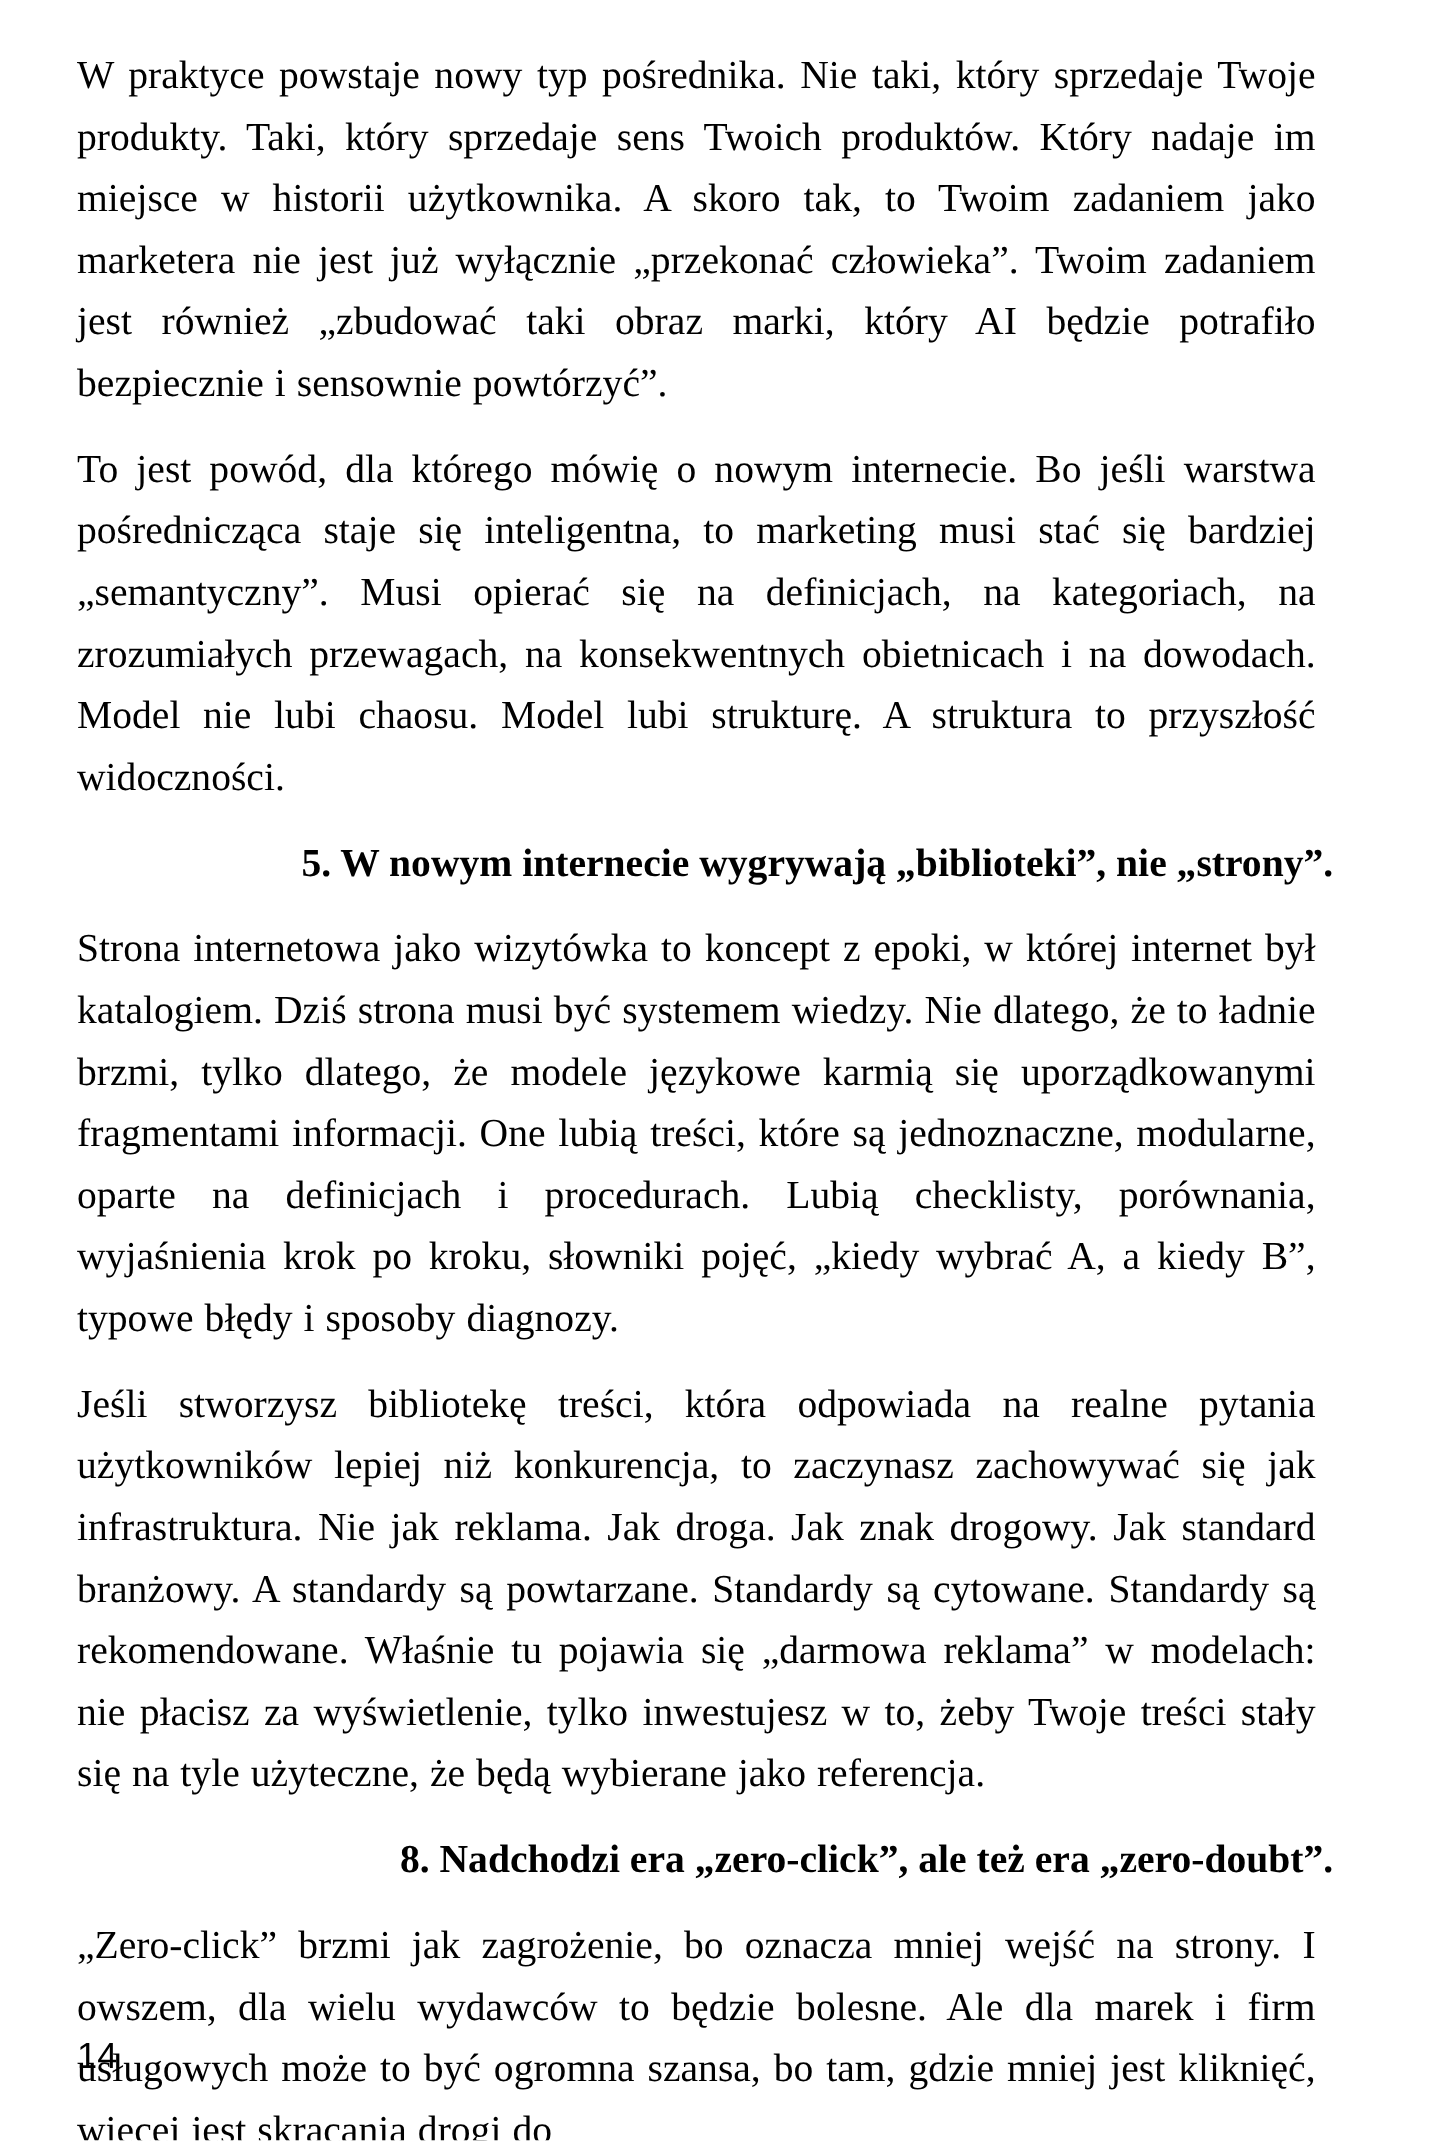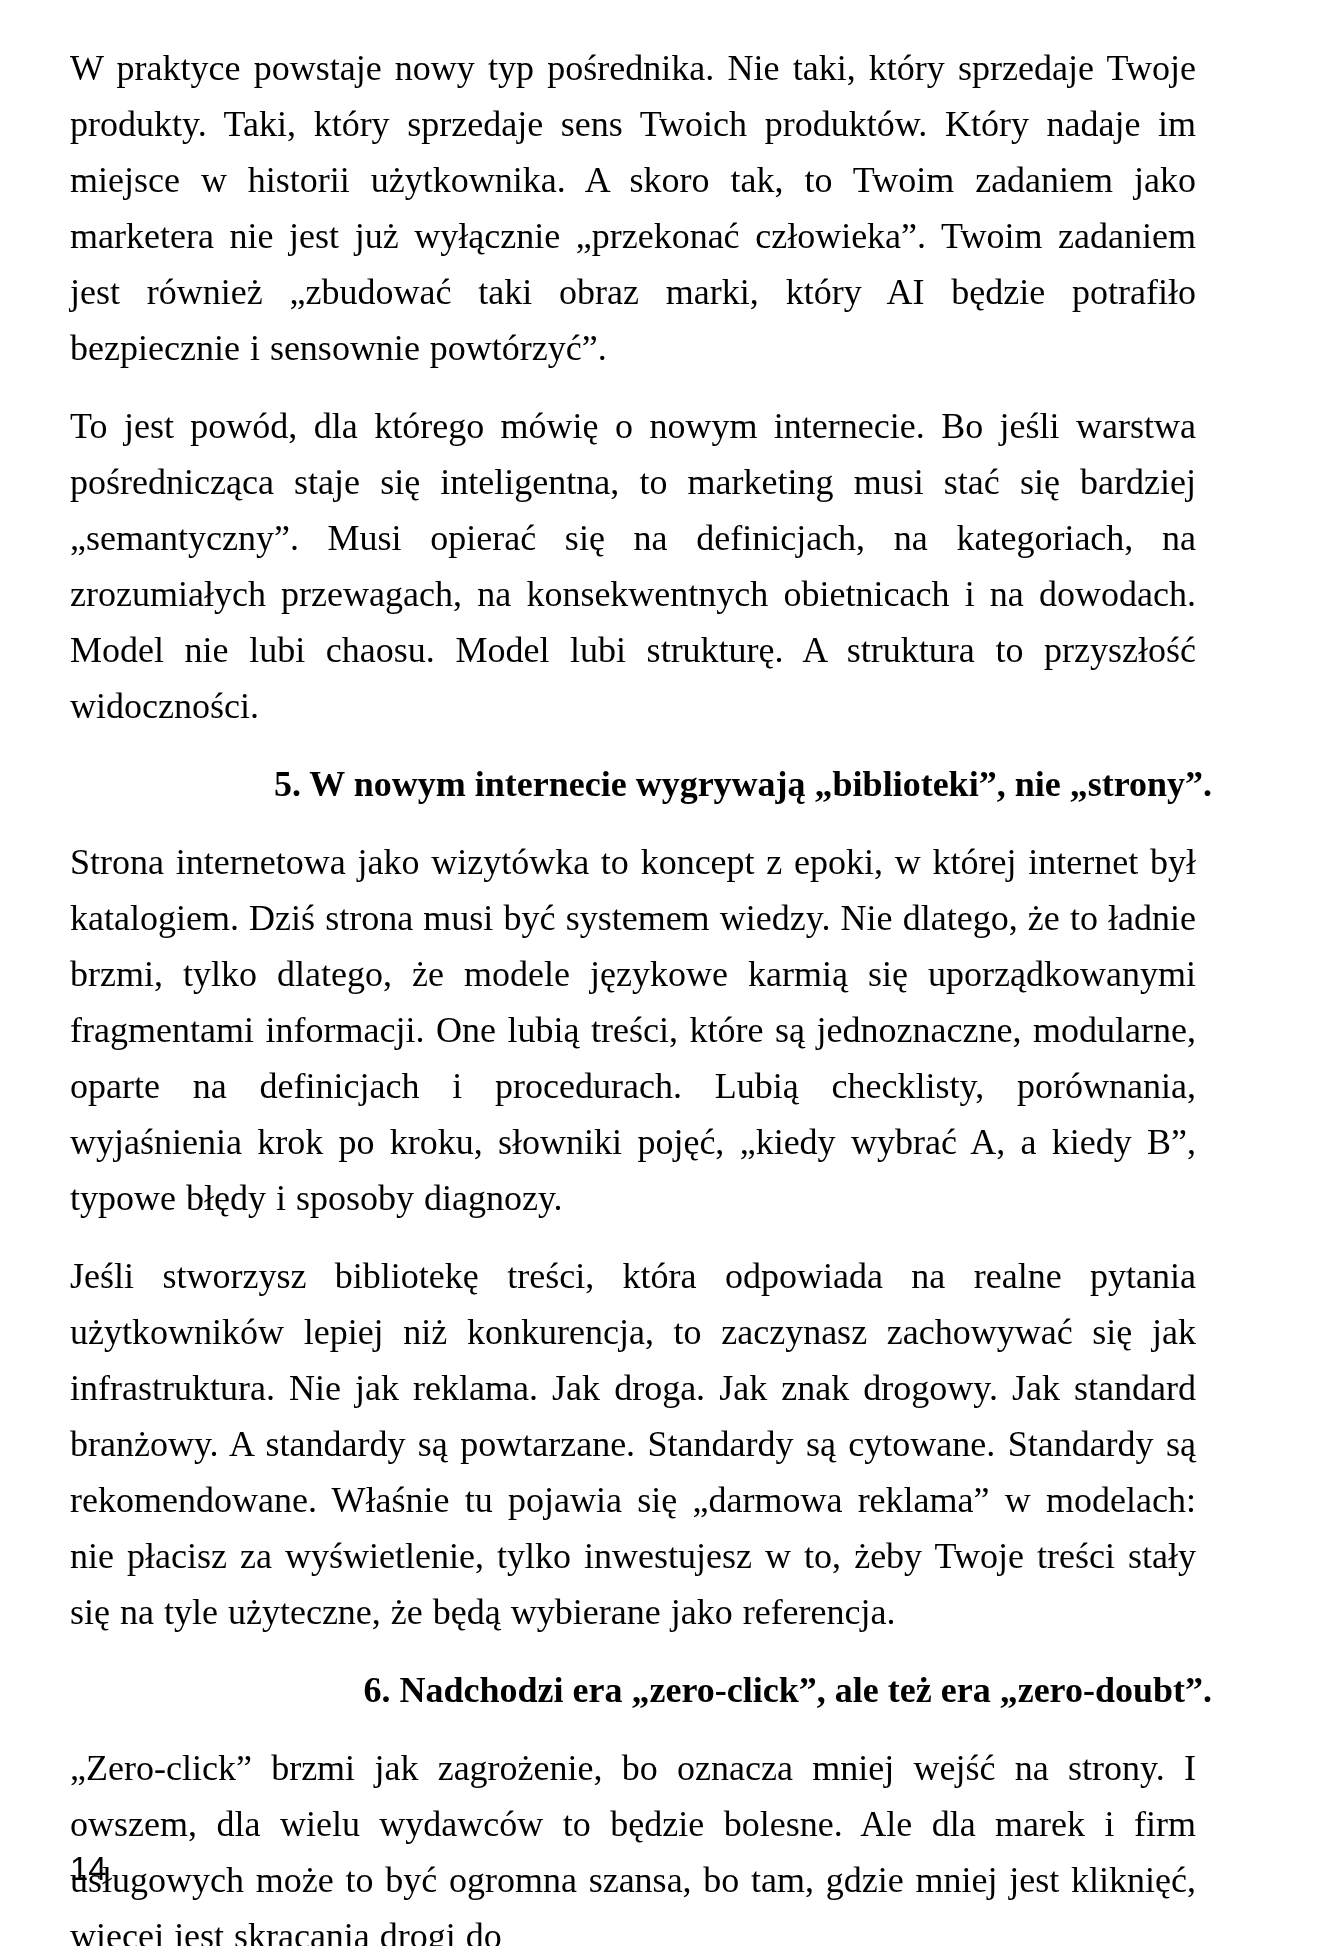--- a/index.html
+++ b/index.html
@@ -51,17 +51,17 @@
 </head>
 <body>
 
 <div class="page">
   <div class="text-block">
     <p class="body-par">W praktyce powstaje nowy typ pośrednika. Nie taki, który sprzedaje Twoje produkty. Taki, który sprzedaje sens Twoich produktów. Który nadaje im miejsce w historii użytkownika. A skoro tak, to Twoim zadaniem jako marketera nie jest już wyłącznie „przekonać człowieka”. Twoim zadaniem jest również „zbudować taki obraz marki, który AI będzie potrafiło bezpiecznie i sensownie powtórzyć”.</p>
     <p class="body-par">To jest powód, dla którego mówię o nowym internecie. Bo jeśli warstwa pośrednicząca staje się inteligentna, to marketing musi stać się bardziej „semantyczny”. Musi opierać się na definicjach, na kategoriach, na zrozumiałych przewagach, na konsekwentnych obietnicach i na dowodach. Model nie lubi chaosu. Model lubi strukturę. A struktura to przyszłość widoczności.</p>
     <h2 class="heading">5. W nowym internecie wygrywają „biblioteki”, nie „strony”.</h2>
     <p class="body-par">Strona internetowa jako wizytówka to koncept z epoki, w której internet był katalogiem. Dziś strona musi być systemem wiedzy. Nie dlatego, że to ładnie brzmi, tylko dlatego, że modele językowe karmią się uporządkowanymi fragmentami informacji. One lubią treści, które są jednoznaczne, modularne, oparte na definicjach i procedurach. Lubią checklisty, porównania, wyjaśnienia krok po kroku, słowniki pojęć, „kiedy wybrać A, a kiedy B”, typowe błędy i sposoby diagnozy.</p>
     <p class="body-par">Jeśli stworzysz bibliotekę treści, która odpowiada na realne pytania użytkowników lepiej niż konkurencja, to zaczynasz zachowywać się jak infrastruktura. Nie jak reklama. Jak droga. Jak znak drogowy. Jak standard branżowy. A standardy są powtarzane. Standardy są cytowane. Standardy są rekomendowane. Właśnie tu pojawia się „darmowa reklama” w modelach: nie płacisz za wyświetlenie, tylko inwestujesz w to, żeby Twoje treści stały się na tyle użyteczne, że będą wybierane jako referencja.</p>
-    <h2 class="heading">6. Nadchodzi era „zero-click”, ale też era „zero-doubt”.</h2>
+    <h2 class="heading">8. Nadchodzi era „zero-click”, ale też era „zero-doubt”.</h2>
     <p class="body-par">„Zero-click” brzmi jak zagrożenie, bo oznacza mniej wejść na strony. I owszem, dla wielu wydawców to będzie bolesne. Ale dla marek i firm usługowych może to być ogromna szansa, bo tam, gdzie mniej jest kliknięć, więcej jest skracania drogi do</p>
   </div>
   <div class="footer">14</div>
 </div>
 
 </body></html>

